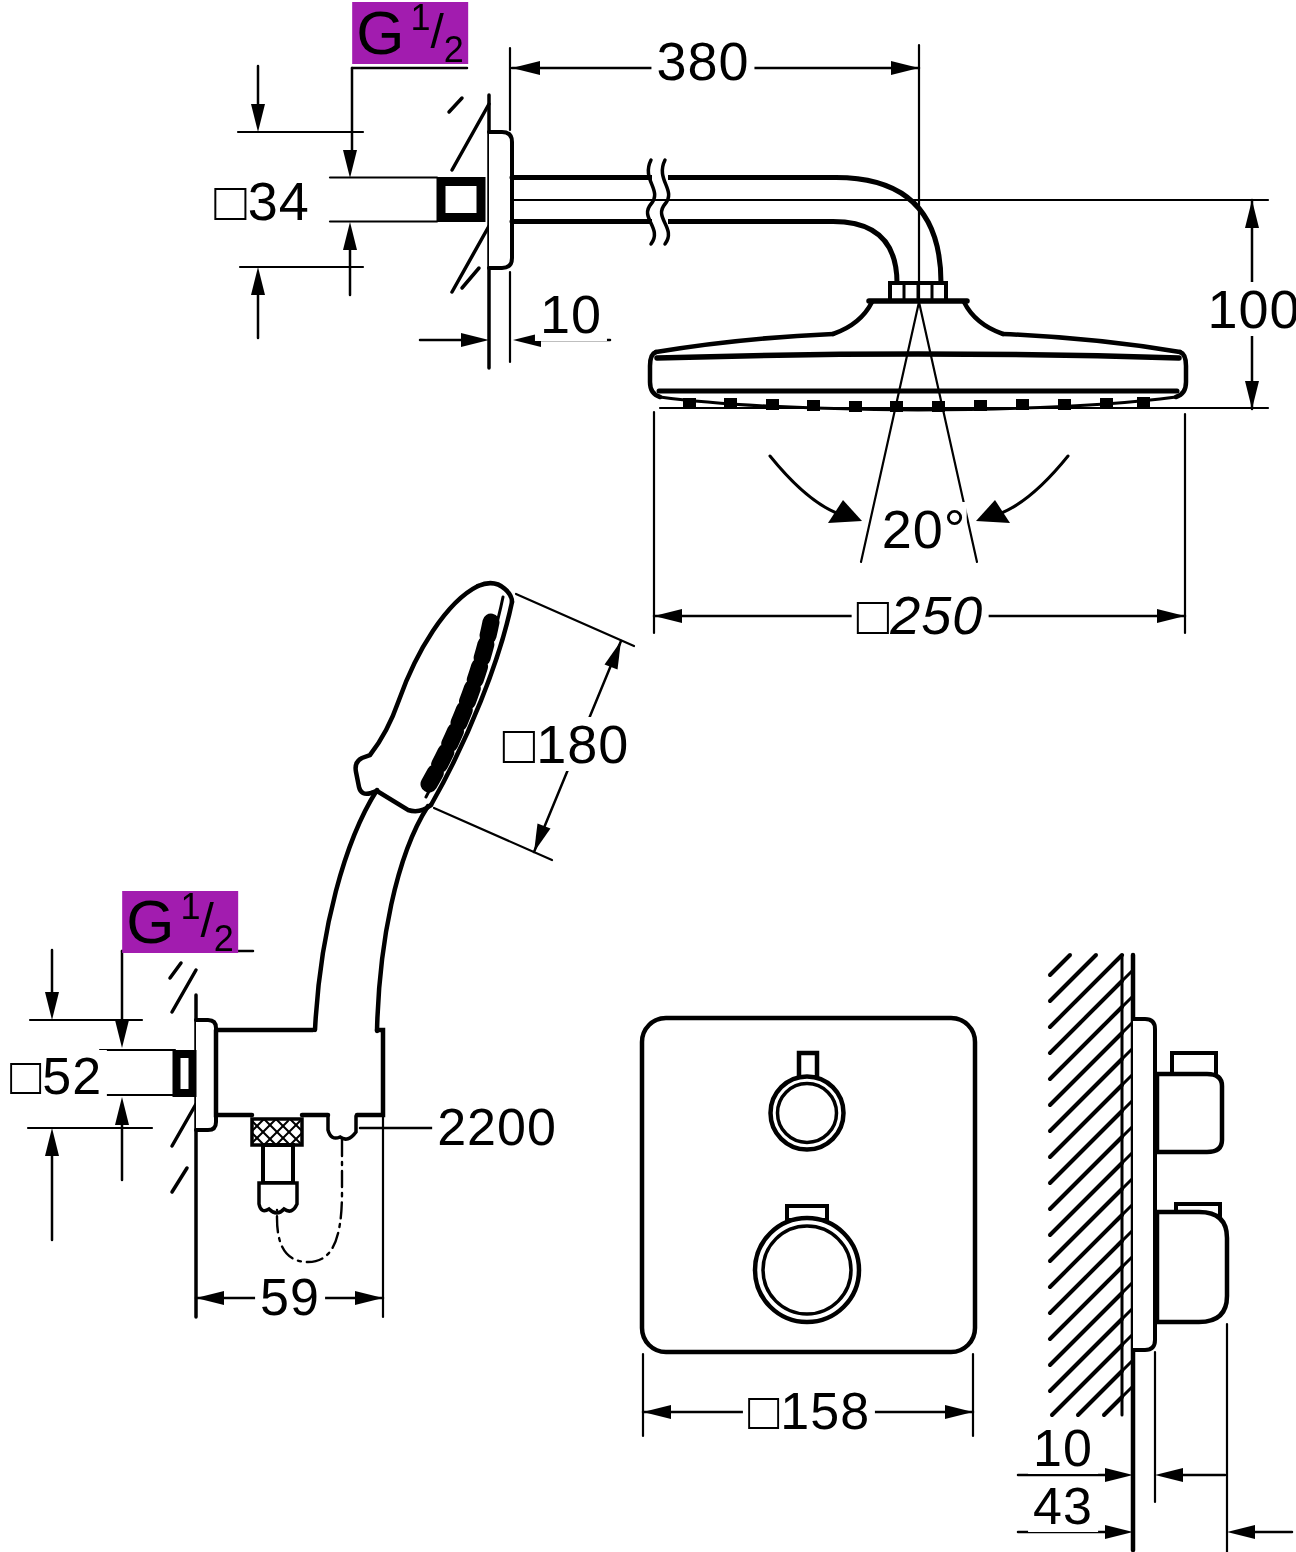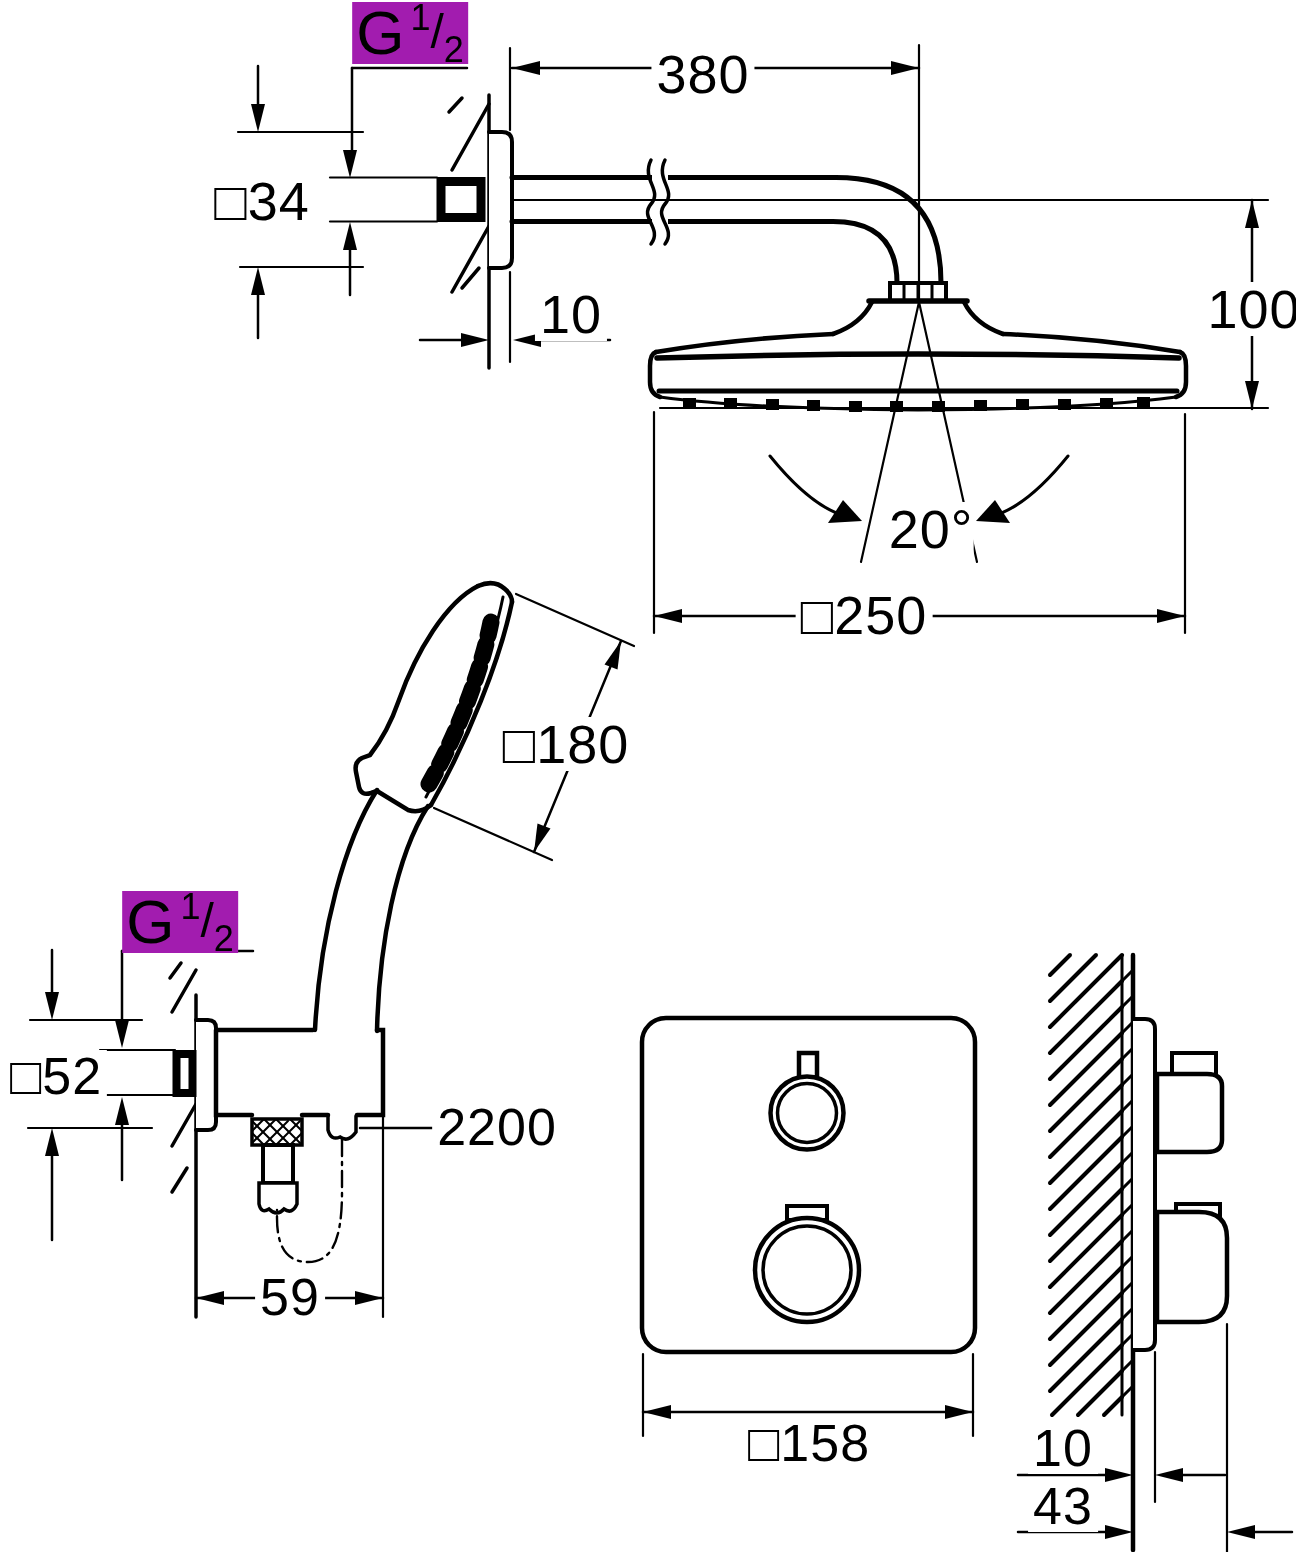--- a/index.html
+++ b/index.html
@@ -282,30 +282,30 @@
     <polygon points="1133,1532 1105,1525 1105,1539" fill="#000" stroke="none"></polygon>
     <line x1="1255" y1="1532" x2="1292" y2="1532"></line>
     <polygon points="1227,1532 1255,1525 1255,1539" fill="#000" stroke="none"></polygon>
   </g>
 </svg>
 
 <div class="glabel" style="left:410px;top:33px;">
   <span>G</span><span class="fr-num">1</span><span class="fr-sl">/</span><span class="fr-den">2</span>
 </div>
 <div class="dim" style="left:262px;top:201px;">□34</div>
-<div class="dim" style="left:703px;top:74px;">380</div>
+<div class="dim" style="left:703px;top:61px;">380</div>
 <div class="dim" style="left:571px;top:314px;">10</div>
 <div class="dim" style="left:1254px;top:309px;">100</div>
-<div class="dim nopad" style="left:924px;top:529px;margin-left:7px;">20°</div>
-<div class="dim" style="left:864px;top:615px;">□250</div>
+<div class="dim nopad" style="left:924px;top:529px;">20°</div>
+<div class="dim" style="left:920px;top:615px;font-style:italic;">□250</div>
 <div class="dim" style="left:566px;top:744px;">□180</div>
 
 <div class="glabel" style="left:180px;top:922px;">
   <span>G</span><span class="fr-num">1</span><span class="fr-sl">/</span><span class="fr-den">2</span>
 </div>
 <div class="dim sm" style="left:56px;top:1076px;">□52</div>
 <div class="dim sm" style="left:497px;top:1127px;">2200</div>
 <div class="dim sm" style="left:290px;top:1297px;">59</div>
-<div class="dim sm" style="left:809px;top:1411px;margin-top:32px;">□158</div>
+<div class="dim sm" style="left:809px;top:1411px;">□158</div>
 <div class="dim sm" style="left:1063px;top:1448px;">10</div>
 <div class="dim sm" style="left:1063px;top:1506px;">43</div>
 
 </div>
 
 </body></html>

